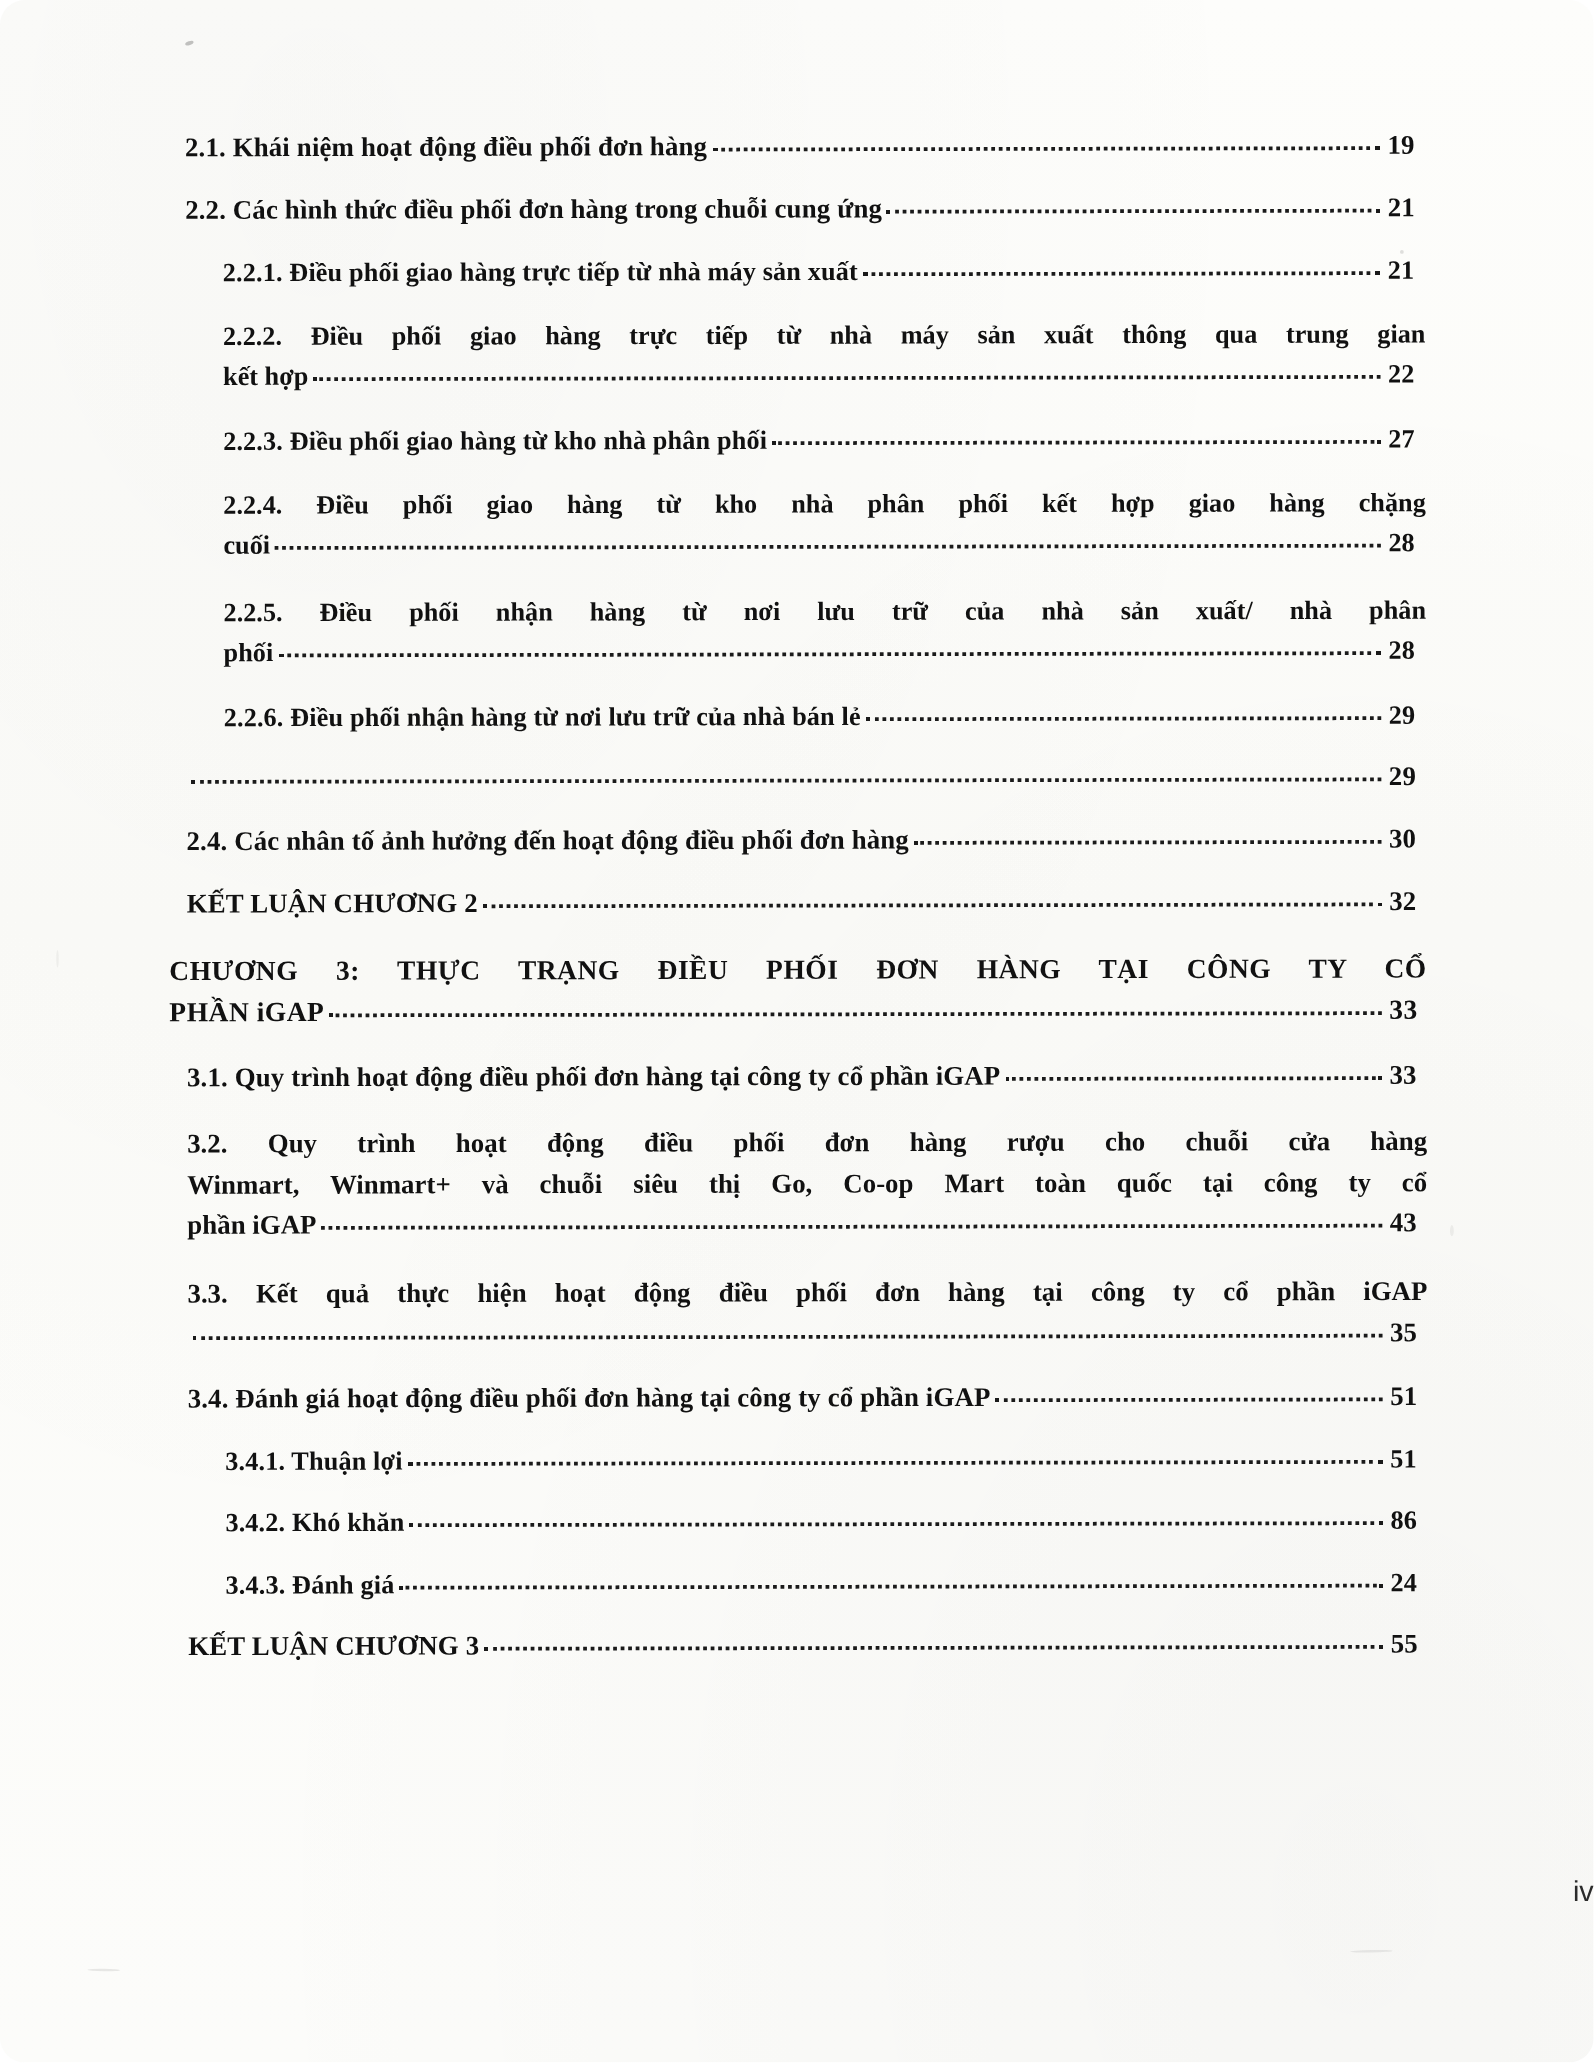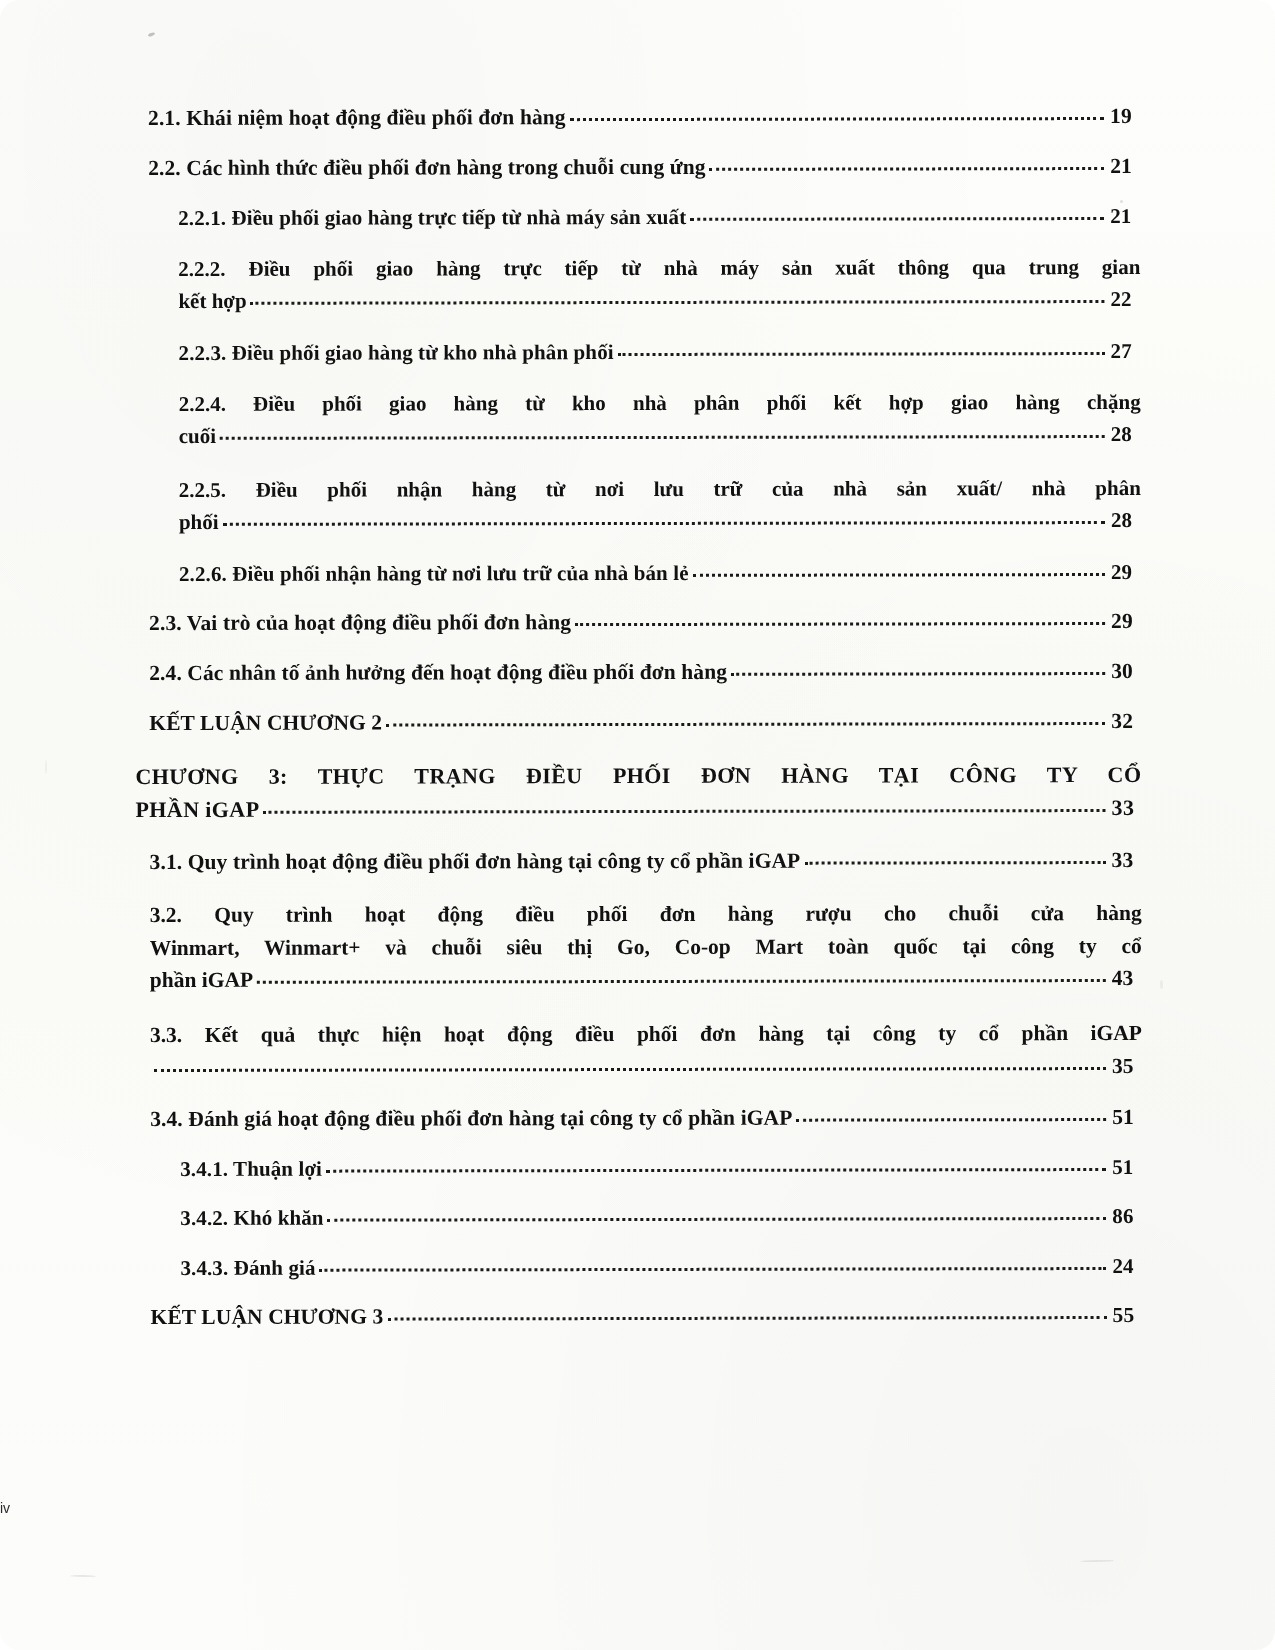--- a/index.html
+++ b/index.html
@@ -105,22 +105,22 @@
   }
   .wrap.lvl1 { padding-left: 14px; font-size: 21.5px; }
   .wrap.lvl2 { padding-left: 44px; font-size: 21px; }
   .wrap.lvl0 { padding-left: 0px;  font-size: 22px; letter-spacing: 0.4px; }
 
   .folio {
     position: absolute;
     left: 0;
     right: 0;
     top: 1500px;
-    text-align: left;
-    font-size: 14px;
+    text-align: right;
+    font-size: 23px;
     color: #2b2b2b;
     font-family: "Liberation Sans", sans-serif;
   }
 
   
   .skew { transform: rotate(-0.12deg); transform-origin: 50% 0%; }
 </style>
 </head>
 <body>
 
@@ -176,21 +176,20 @@
           <span class="leader"></span>
           <span class="pno">28</span>
         </span>
       </div>
       <div class="entry lvl2">
         <span class="etitle">2.2.6. Điều phối nhận hàng từ nơi lưu trữ của nhà bán lẻ</span>
         <span class="leader"></span>
         <span class="pno">29</span>
       </div>
       <div class="entry lvl1">
-        <span class="etitle">2.3. Vai trò của hoạt động điều phối đơn hàng</span>
         <span class="leader"></span>
         <span class="pno">29</span>
       </div>
       <div class="entry lvl1">
         <span class="etitle">2.4. Các nhân tố ảnh hưởng đến hoạt động điều phối đơn hàng</span>
         <span class="leader"></span>
         <span class="pno">30</span>
       </div>
       <div class="entry lvl1">
         <span class="etitle">KẾT LUẬN CHƯƠNG 2</span>

